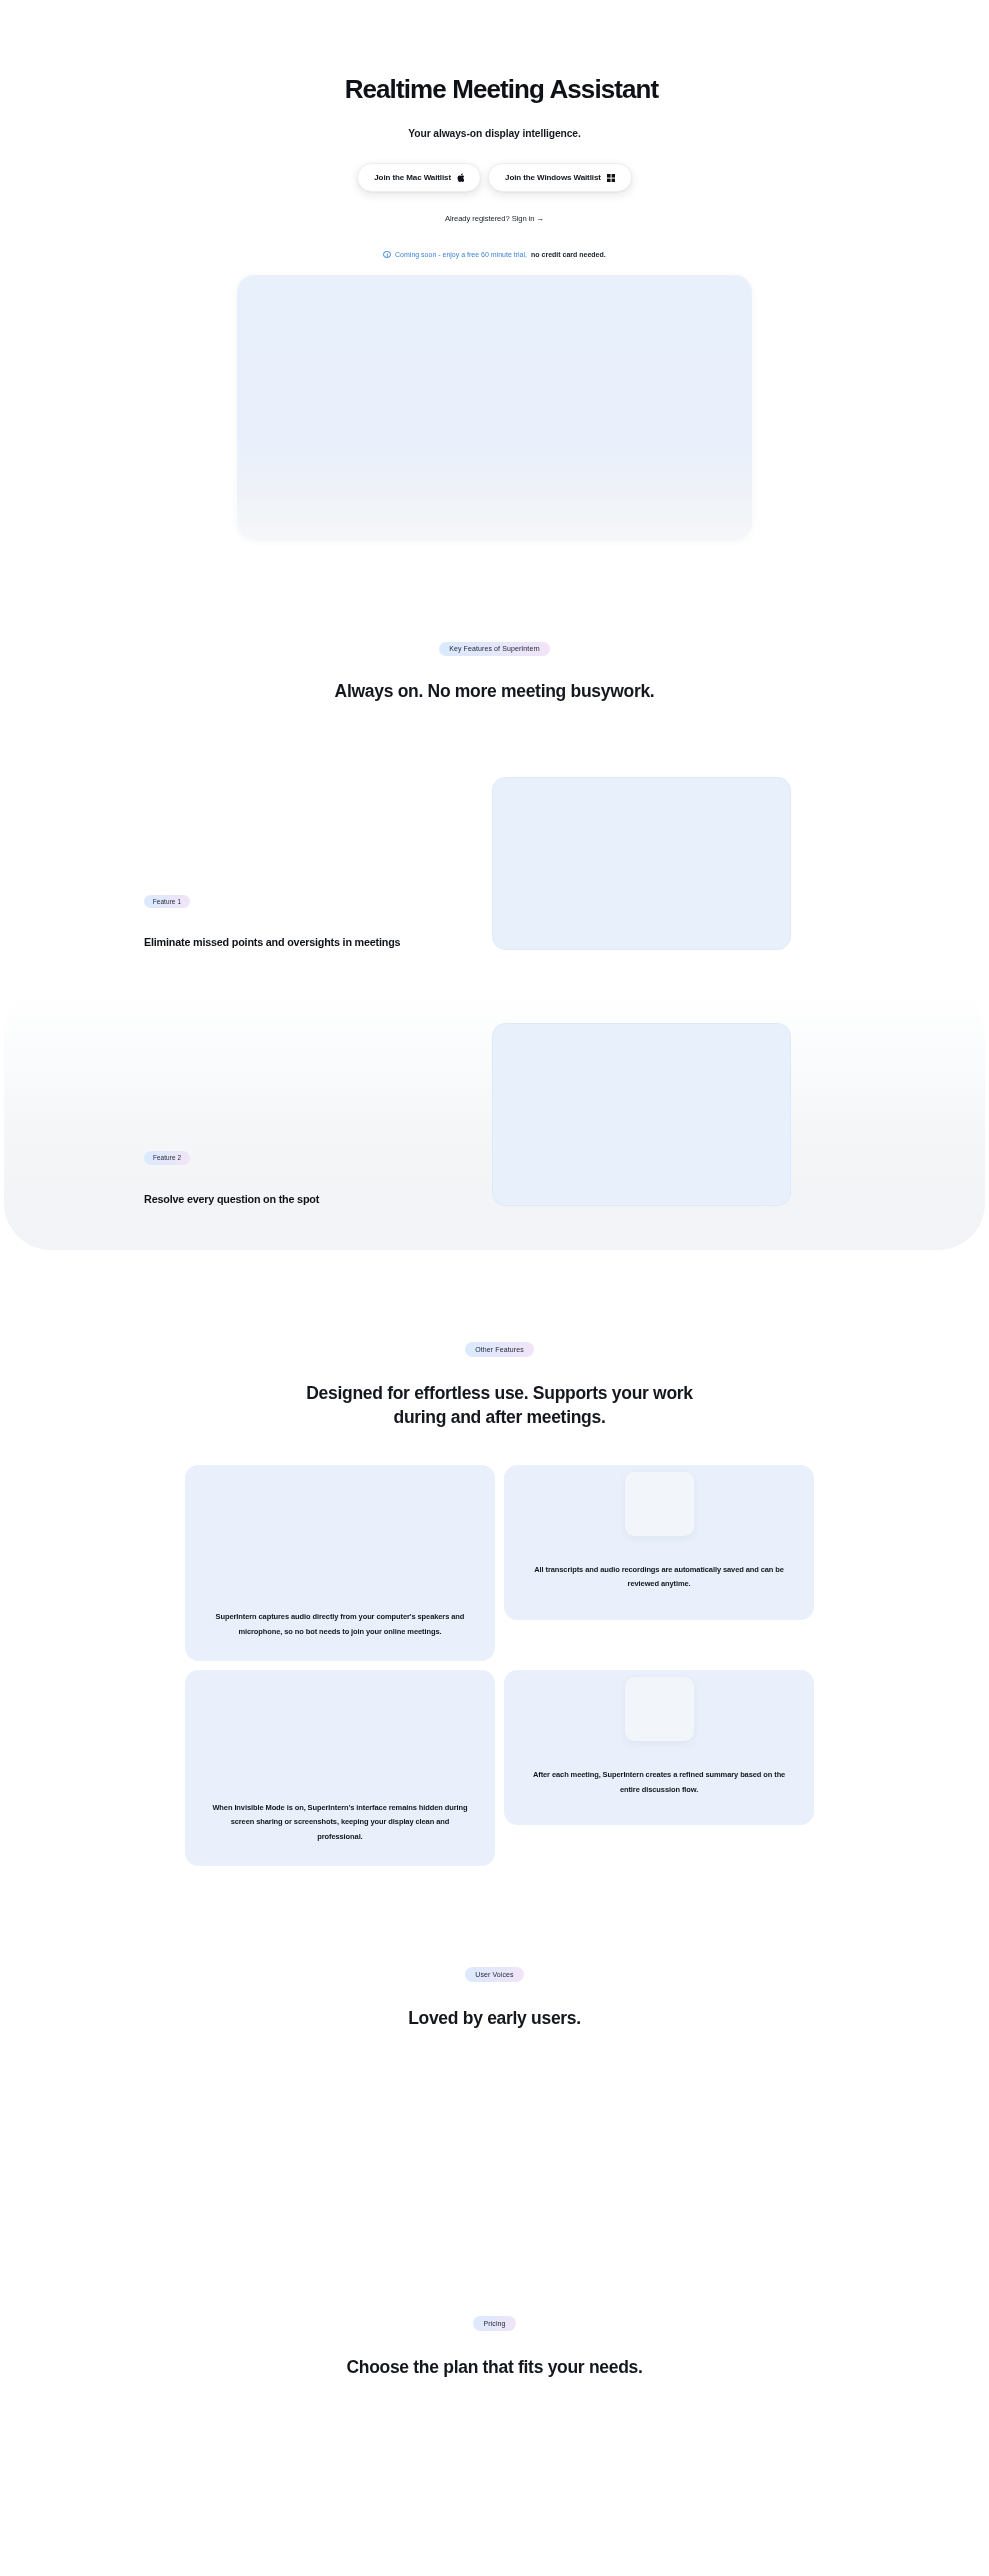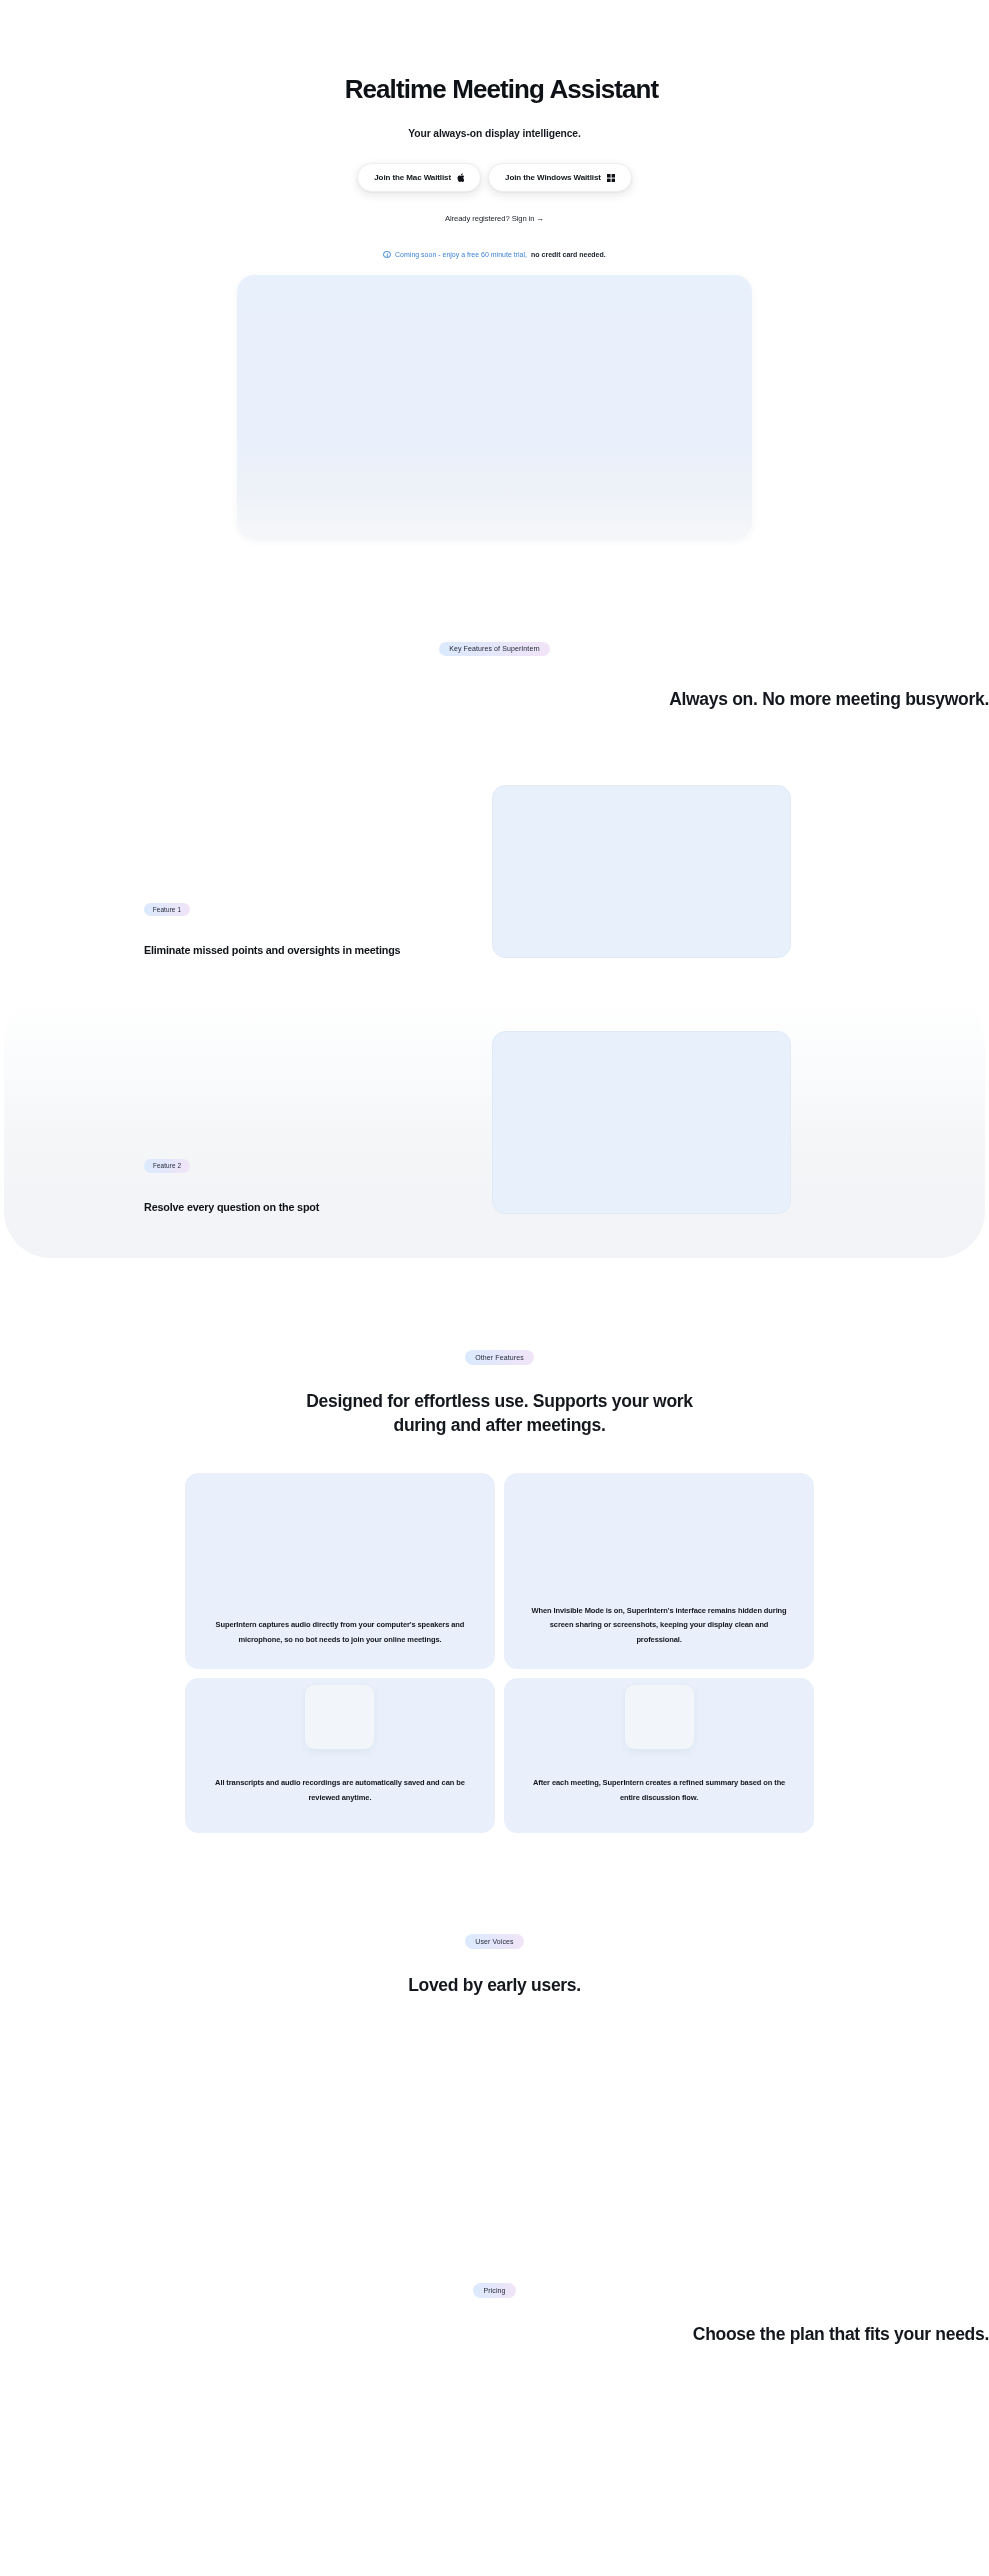--- a/index.html
+++ b/index.html
@@ -115,21 +115,21 @@
     width: 515px;
     height: 265px;
     margin: 16.5px auto 0;
     border-radius: 17.5px;
     background: linear-gradient(180deg,#e8f0fb 0%, #e9f0fb 62%, #eef2f8 82%, #f6f7f9 100%);
     box-shadow: 0 1px 7.2px rgba(30,50,90,.05);
   }
 
   
   .keyfeat { padding-top: 102px; }
-  .keyfeat .sec-title { margin-top: 31px; text-align: right; }
+  .keyfeat .sec-title { margin-top: 23px; }
 
   .feature-row {
     width: 701px;
     margin: 0 auto;
     display: flex;
     gap: 29px;
     align-items: flex-end;
   }
   .feature-copy { width: 319px; padding-top: 29px; }
   .feature-copy .badge { font-size: 6.4px; padding: 3.1px 8.8px 3.6px; }
@@ -214,21 +214,21 @@
     text-align: center;
     letter-spacing: -0.1px;
   }
 
   
   .uservoices { padding-top: 101px; }
   .uservoices .sec-title { margin-top: 24px; }
   .voices-space { height: 286px; }
 
   .pricing { padding-top: 0px; }
-  .pricing .sec-title { margin-top: 24px; text-align: right; }
+  .pricing .sec-title { margin-top: 24px; }
   .pricing-space { height: 665px; }
 </style>
 </head>
 <body>
 
 <div class="page">
 
   <section class="hero center">
     <h1>Realtime Meeting Assistant</h1>
     <div class="hero-sub">Your always-on display intelligence.</div>
@@ -301,26 +301,26 @@
       <div class="sec-title">
         <span>Designed for effortless use. Supports your work</span><br>
         <span>during and after meetings.</span>
       </div>
     </div>
 
     <div class="cards-grid">
       <div class="ocard">
         <p>SuperIntern captures audio directly from your computer's speakers and microphone, so no bot needs to join your online meetings.</p>
       </div>
-      <div class="ocard">
-        <p>When Invisible Mode is on, SuperIntern's interface remains hidden during screen sharing or screenshots, keeping your display clean and professional.</p>
-      </div>
       <div class="ocard short">
         <div class="inner-shape"></div>
         <p>All transcripts and audio recordings are automatically saved and can be reviewed anytime.</p>
+      </div>
+      <div class="ocard">
+        <p>When Invisible Mode is on, SuperIntern's interface remains hidden during screen sharing or screenshots, keeping your display clean and professional.</p>
       </div>
       <div class="ocard short">
         <div class="inner-shape"></div>
         <p>After each meeting, SuperIntern creates a refined summary based on the entire discussion flow.</p>
       </div>
     </div>
   </section>
 
   <section class="uservoices center">
     <span class="badge">User Voices</span>

